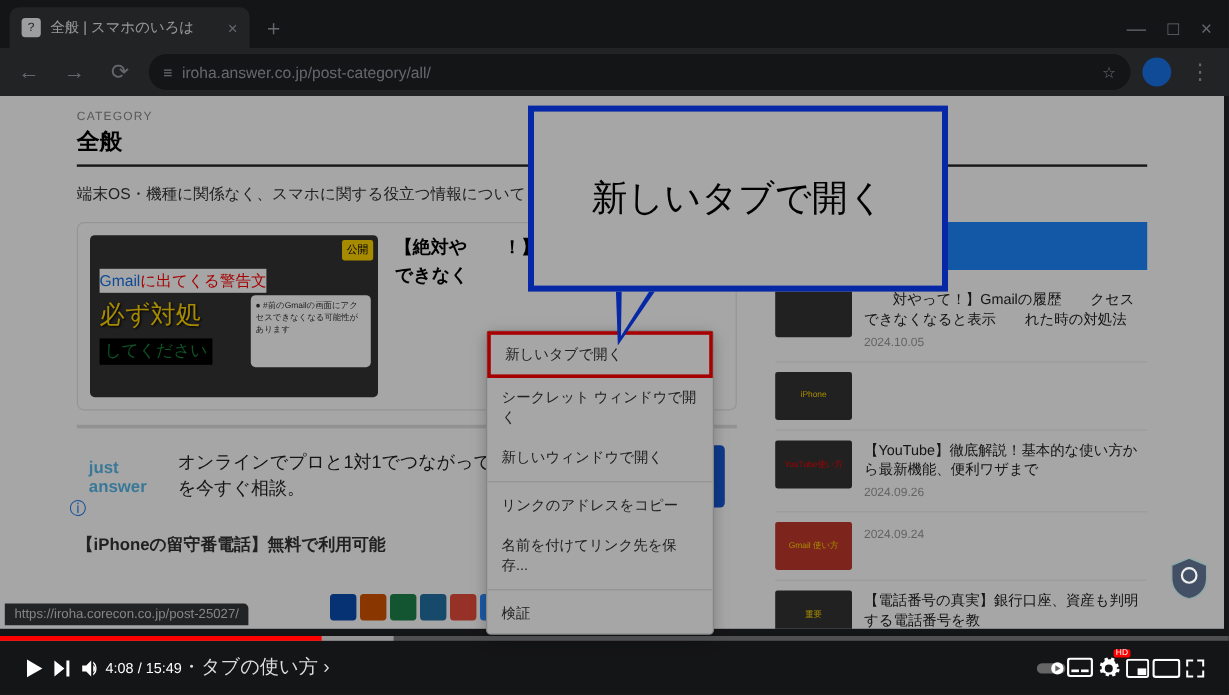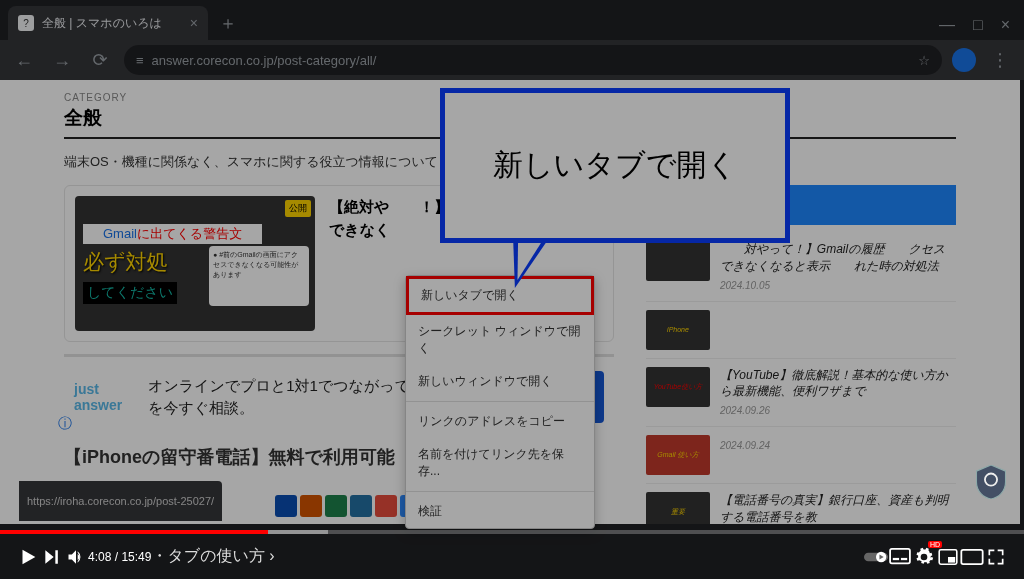--- a/index.html
+++ b/index.html
@@ -53,34 +53,34 @@
     position:absolute; top:80px; left:0; right:4px; bottom:55px;
     background:#fff; overflow:hidden;
   }
   .page-inner { padding: 12px 64px 0 64px; }
   .cat-label { font-size:10px; color:#888; letter-spacing:1px; }
   .cat-title { font-size:19px; font-weight:bold; margin:2px 0 6px; }
   .cat-hr { border:none; border-top:2px solid #222; margin-bottom:14px; }
   .cat-desc { font-size:13px; color:#333; margin-bottom:14px; }
   .columns { display:flex; gap:32px; }
   .main-col { flex:1.1; }
-  .side-col { width:310px;font-style:italic; }
+  .side-col { width:310px; }
   .article-card {
     border:1px solid #e5e5e5; border-radius:6px; padding:10px;
     display:flex; gap:14px;
   }
   .thumb {
     width:240px; height:135px; background:#333; border-radius:4px;
     display:flex; flex-direction:column; justify-content:center; align-items:flex-start;
     padding:8px; color:#fff; font-weight:normal; position:relative; overflow:hidden;
   }
-  .thumb .line1{font-size:13px;color:#f00;background:#fff;padding:1px 20px;}
+  .thumb .line1{font-size:13px;color:#f00;background:#fff;padding:1px 0;}
   .thumb .line1 span{color:#1a73e8;}
   .thumb .line2{font-size:21px;color:#ffd400;margin-top:4px;text-shadow:1px 1px 2px #000;}
-  .thumb .line3{font-size:14px;color:#14b8a6;background:#000;padding:2px 4px;margin-top:6px;}
+  .thumb .line3{font-size:14px;color:#15803d;background:#000;padding:2px 4px;margin-top:6px;}
   .thumb .small-pop{position:absolute;right:6px;top:50px;width:100px;height:60px;background:#fff;border-radius:4px;font-size:7px;color:#333;padding:4px;}
   .thumb .badge{position:absolute;top:4px;right:4px;background:#ffd400;color:#000;font-size:9px;padding:2px 4px;border-radius:2px;}
   .art-text { flex:1; }
   .art-title { font-size:15px; font-weight:bold; line-height:1.5; }
   .art-date { font-size:11px; color:#999; margin-top:6px; }
   .ad-block {
     margin-top:12px; padding:14px 10px; display:flex; align-items:center; gap:12px;
     border-top:3px solid #e0e0e0; position:relative;
   }
   .ad-text{ font-size:15px; color:#222; line-height:1.5; }
@@ -113,21 +113,21 @@
   .callout-tail{
     position:absolute; left:505px; top:238px; width:0;height:0;
     border-left:18px solid transparent;border-right:18px solid transparent;
     border-top:50px solid #0a3cff; z-index:59; transform:skewX(-18deg);
   }
   .callout-tail::after{
     content:"";position:absolute;left:-13px;top:-50px;width:0;height:0;
     border-left:13px solid transparent;border-right:13px solid transparent;
     border-top:42px solid #fff;
   }
-  .status-link{position:absolute;left:4px;bottom:58px;background:#35363a;color:#ccc;font-size:11px;padding:14px 8px;border-radius:0 4px 0 0;z-index:45;margin-left:15px;}
+  .status-link{position:absolute;left:4px;bottom:58px;background:#35363a;color:#ccc;font-size:11px;padding:3px 8px;border-radius:0 4px 0 0;z-index:45;}
   
   .dim{position:absolute;inset:0;background:rgba(0,0,0,.35);z-index:70;pointer-events:none;}
   
   .progress{position:absolute;left:0;right:0;bottom:45px;height:4px;background:rgba(255,255,255,.25);z-index:80;}
   .progress .buf{position:absolute;left:0;top:0;height:100%;width:32%;background:rgba(255,255,255,.4);}
   .progress .play{position:absolute;left:0;top:0;height:100%;width:26.2%;background:#f00;}
   .vcontrols{
     position:absolute;left:0;right:0;bottom:0;height:45px;z-index:80;
     display:flex;align-items:center;padding:0 16px;color:#fff;
   }
@@ -159,21 +159,21 @@
       <span>×</span>
     </div>
   </div>
 
   <div class="chrome-toolbar">
     <div class="nav-btn">←</div>
     <div class="nav-btn">→</div>
     <div class="nav-btn">⟳</div>
     <div class="url-bar">
       <span>≡</span>
-      <span>answer.corecon.co.jp/post-category/all/</span>
+      <span>iroha.answer.co.jp/post-category/all/</span>
       <span class="star">☆</span>
     </div>
     <div class="avatar-badge"></div>
     <div class="nav-btn">⋮</div>
   </div>
 
   <div class="page">
     <div class="page-inner">
       <div class="cat-label">CATEGORY</div>
       <div class="cat-title">全般</div>
@@ -198,21 +198,21 @@
 
           <div class="ad-block">
             <span class="ad-i">ⓘ</span>
             <span style="color:#5ab8e8;font-weight:bold;font-size:14px">just answer</span>
             <span class="ad-text">オンラインでプロと1対1でつながって、あなたの疑問を今すぐ相談。</span>
             <div class="ad-btn">
               <span>開く</span>
               <span>›</span>
             </div>
           </div>
-          <div style="margin-top:8px;font-size:18px;font-weight:bold;color:#333">【iPhoneの留守番電話】無料で利用可能</div>
+          <div style="margin-top:8px;font-size:14px;font-weight:bold;color:#333">【iPhoneの留守番電話】無料で利用可能</div>
         </div>
 
         <div class="side-col">
           <div class="side-hero"></div>
           <div class="side-item">
             <div class="side-thumb"></div>
             <div><div class="side-title">　　対やって！】Gmailの履歴　　クセスできなくなると表示　　れた時の対処法</div><span class="side-date">2024.10.05</span></div>
           </div>
           <div class="side-item">
             <div class="side-thumb">iPhone</div>

